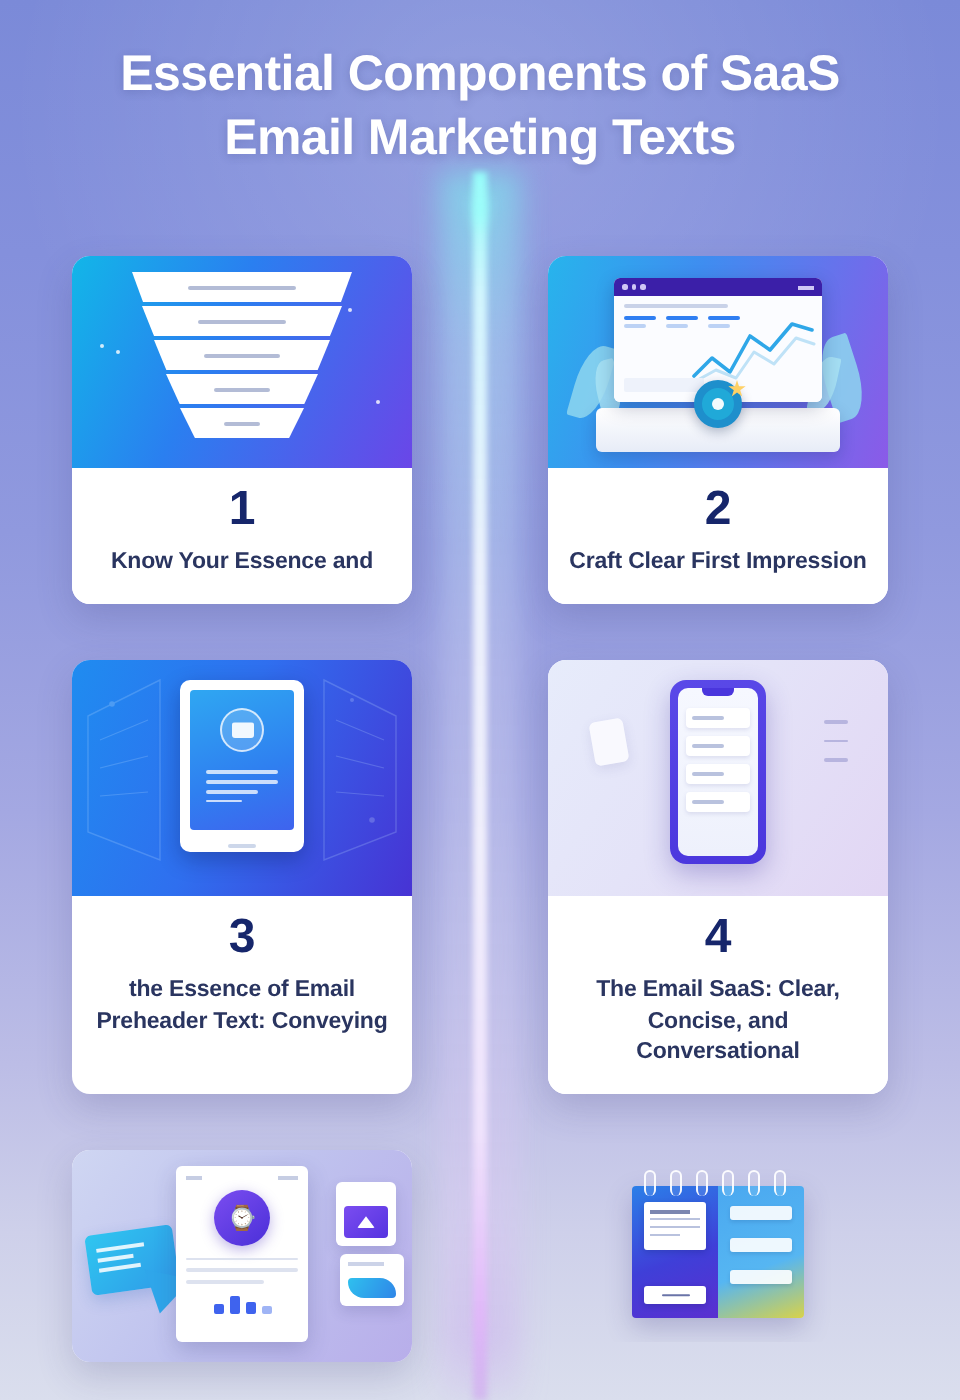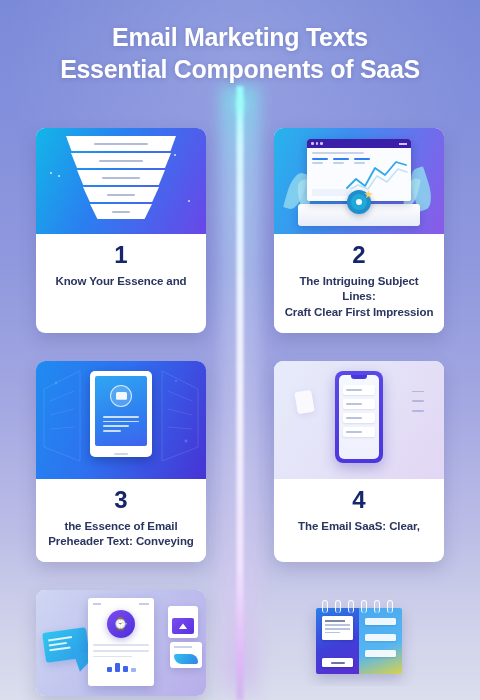--- a/index.html
+++ b/index.html
@@ -368,22 +368,22 @@
 
   <div class="bg-wash"></div>
 
   <div class="beam-wrap">
     <div class="beam-halo"></div>
     <div class="beam-core"></div>
     <div class="beam-tip"></div>
   </div>
 
   <div class="heading">
+    <div>Essential Components of SaaS</div>
     <div>Email Marketing Texts</div>
-    <div>Essential Components of SaaS</div>
   </div>
 
   <div class="grid">
 
     <div class="card">
       <div class="card-art art1">
         <div class="funnel">
           <div class="f-row f1">
               <i style="width:54px"></i>
             </div>
@@ -450,21 +450,20 @@
             <div class="br-foot"></div>
           </div>
         </div>
         <div class="target">
           <span class="star"></span>
         </div>
       </div>
       <div class="card-body">
         <div class="card-num">2</div>
         <div class="card-title">
-          <div>The Intriguing Subject Lines:</div>
           <div>Craft Clear First Impression</div>
         </div>
       </div>
     </div>
 
     <div class="card tall">
       <div class="card-art art3">
         <svg class="grid-lines" viewBox="0 0 170 118" preserveAspectRatio="none">
           <path d="M8 28 L44 10 L44 100 L8 86 Z" fill="none" stroke="#bfe0ff" stroke-width=".7"></path>
           <path d="M162 28 L126 10 L126 100 L162 86 Z" fill="none" stroke="#bfe0ff" stroke-width=".7"></path>
@@ -513,20 +512,21 @@
               <b></b>
               <b></b>
             </div>
           </div>
         </div>
       </div>
       <div class="card-body">
         <div class="card-num">4</div>
         <div class="card-title">
           <div>The Email SaaS: Clear,</div>
+          <div>Concise, and Conversational</div>
         </div>
       </div>
     </div>
 
     <div class="card">
       <div class="card-art art5">
         <div class="env">
             <i></i>
             <i></i>
             <i></i>

